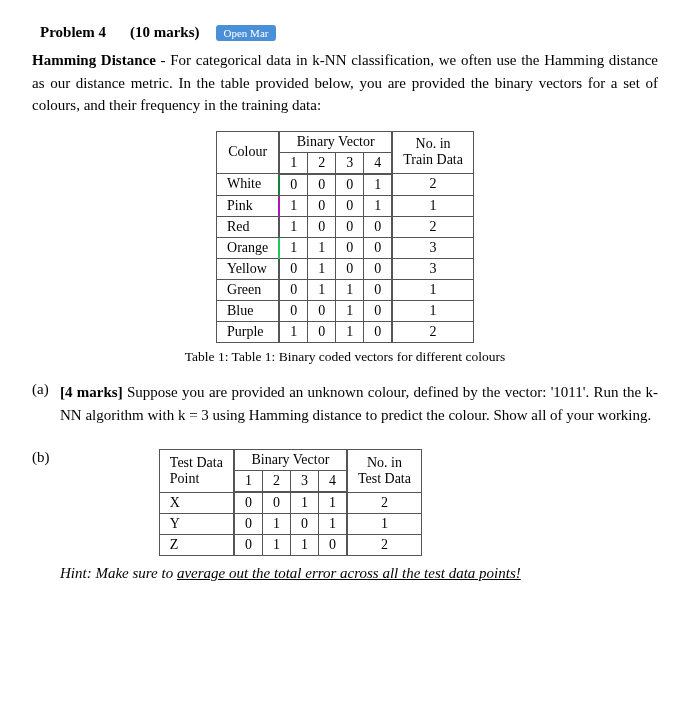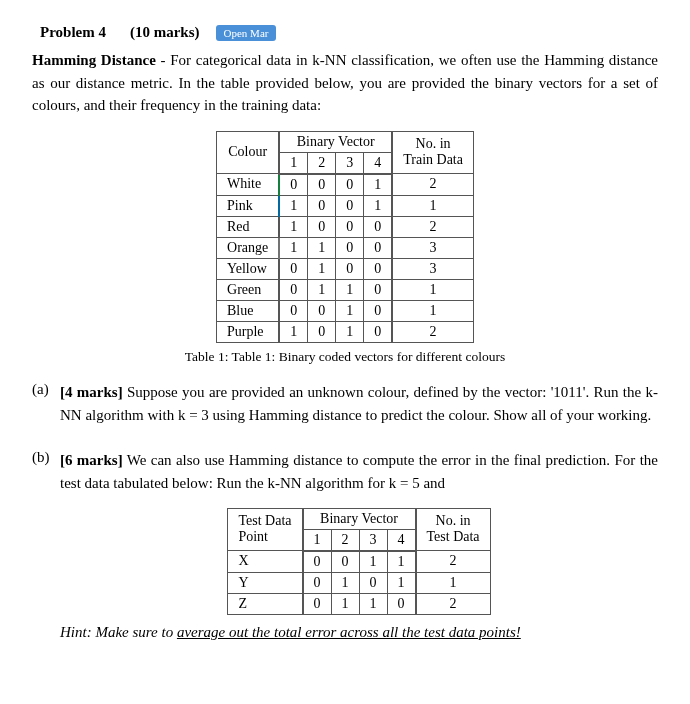--- a/index.html
+++ b/index.html
@@ -117,37 +117,37 @@
 
       <tr>
         <td class="left-col" style="border-right:2px solid #15803d;">White</td>
         <td style="border-right:1px solid #555;">0</td>
         <td style="border-right:1px solid #555;">0</td>
         <td style="border-right:1px solid #555;">0</td>
         <td style="border-right:2px solid #555;">1</td>
         <td>2</td>
       </tr>
       <tr>
-        <td class="left-col" style="border-right:2px solid #0369a1;">Pink</td>
+        <td class="left-col" style="border-right:2px solid #a21caf;">Pink</td>
         <td style="border-right:1px solid #555;">1</td>
         <td style="border-right:1px solid #555;">0</td>
         <td style="border-right:1px solid #555;">0</td>
         <td style="border-right:2px solid #555;">1</td>
         <td>1</td>
       </tr>
       <tr>
         <td class="left-col" style="border-right:2px solid #555;">Red</td>
         <td style="border-right:1px solid #555;">1</td>
         <td style="border-right:1px solid #555;">0</td>
         <td style="border-right:1px solid #555;">0</td>
         <td style="border-right:2px solid #555;">0</td>
         <td>2</td>
       </tr>
       <tr>
-        <td class="left-col" style="border-right:2px solid #737373;">Orange</td>
+        <td class="left-col" style="border-right:2px solid #22c55e;">Orange</td>
         <td style="border-right:1px solid #555;">1</td>
         <td style="border-right:1px solid #555;">1</td>
         <td style="border-right:1px solid #555;">0</td>
         <td style="border-right:2px solid #555;">0</td>
         <td>3</td>
       </tr>
       <tr>
         <td class="left-col" style="border-right:2px solid #555;margin-top:38px;">Yellow</td>
         <td style="border-right:1px solid #555;">0</td>
         <td style="border-right:1px solid #555;">1</td>
@@ -189,23 +189,20 @@
 <ul class="part-list">
   <li>
     <span class="part-letter">(a)</span>
     <span class="part">
       <span class="part-label">[4 marks]</span><span> Suppose you are provided an unknown colour, defined by the vector: '1011'.  Run the k-NN algorithm with k = 3 using Hamming distance to predict the colour. Show all of your working.</span>
     </span>
   </li>
   <li>
     <span class="part-letter">(b)</span>
     <div>
-      <div class="part">
-        <span class="part-label">[6 marks]</span><span> We can also use Hamming distance to compute the error in the final prediction.  For the test data tabulated below: Run the k-NN algorithm for k = 5 and</span>
-      </div>
 
       <div class="center-table-wrap">
         <table class="data-table">
           <tbody>
             <tr>
               <td rowspan="2" class="left-col" style="border-right:2px solid #555;">Test Data<br>Point</td>
               <td colspan="4" style="border-right:2px solid #555; border-bottom:1px solid #555;">Binary Vector</td>
               <td rowspan="2">No. in<br>Test Data</td>
             </tr>
             <tr>

